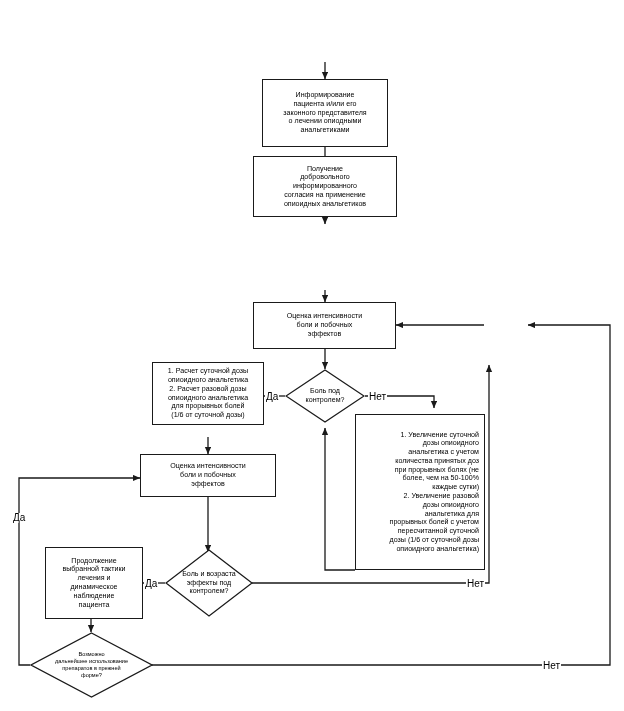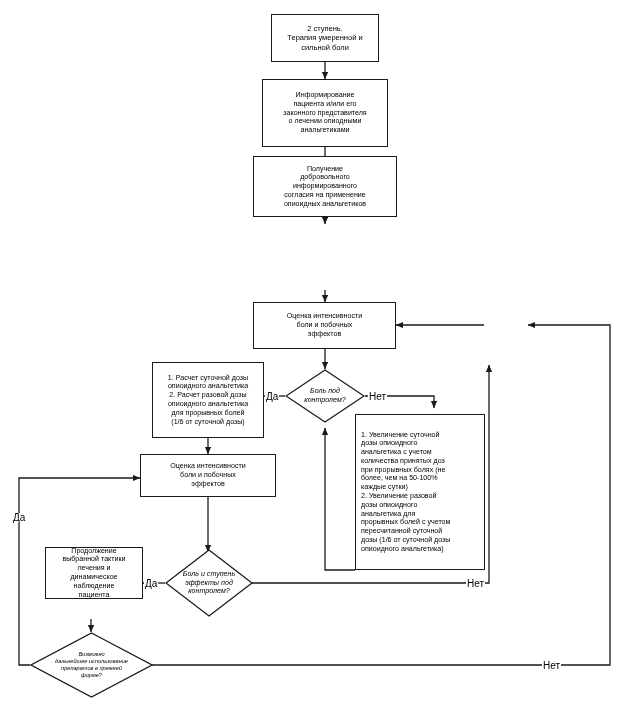--- a/index.html
+++ b/index.html
@@ -36,21 +36,21 @@
     color: #000000;
     z-index: 2;
   }
   .box {
     border: 1.4px solid #1a1a1a;
     background: #ffffff;
     padding: 3px 4px;
     line-height: 1.24;
   }
   .box.left-align {
-    text-align: left;
+    text-align: right;
     justify-content: flex-start;
     padding: 4px 5px;
   }
   .box .txt { width: 100%; }
   .diamond-wrap {
     position: absolute;
     z-index: 2;
   }
   .diamond-wrap svg {
     position: absolute;
@@ -63,21 +63,20 @@
     top: 0;
     width: 100%;
     height: 100%;
     display: flex;
     align-items: center;
     justify-content: center;
     text-align: center;
     line-height: 1.22;
     color: #000;
     padding: 0 6px;
-    font-style: italic;
   }
   .edge-label {
     position: absolute;
     background: #ffffff;
     color: #000000;
     font-size: 10px;
     line-height: 1;
     padding: 0 1px;
     z-index: 3;
     white-space: nowrap;
@@ -126,25 +125,20 @@
       <path d="M484,325 L396,325" marker-end="url(#arrow)"></path>
 
       <line x1="91" y1="619" x2="91" y2="632" marker-end="url(#arrow)"></line>
 
       <path d="M30,665 L19,665 L19,478 L140,478" marker-end="url(#arrow)"></path>
 
       <path d="M152,665 L610,665 L610,325 L528,325" marker-end="url(#arrow)"></path>
     </g>
   </svg>
 
-  <div class="node box fs75" style="left:271px; top:14px; width:108px; height:48px;">
-    <span class="txt" style="white-space:pre-line;">2 ступень.
-Терапия умеренной и
-сильной боли</span>
-  </div>
 
   <div class="node box fs7" style="left:262px; top:79px; width:126px; height:68px;">
     <span class="txt" style="white-space:pre-line;">Информирование
 пациента и/или его
 законного представителя
 о лечении опиодными
 анальгетиками</span>
   </div>
 
   <div class="node box fs7" style="left:253px; top:156px; width:144px; height:61px;align-items:center;">
@@ -156,21 +150,21 @@
   </div>
 
 
   <div class="node box fs7" style="left:253px; top:302px; width:143px; height:47px;">
     <span class="txt" style="white-space:pre-line;">Оценка интенсивности
 боли и побочных
 эффектов</span>
   </div>
 
 
-  <div class="node box fs7" style="left:152px; top:362px; width:112px; height:76px;">
+  <div class="node box fs7" style="left:152px; top:362px; width:112px; height:63px;">
     <span class="txt" style="white-space:pre-line;">1. Расчет суточной дозы
 опиоидного анальгетика
 2. Расчет разовой дозы
 опиоидного анальгетика
 для прорывных болей
 (1/6 от суточной дозы)</span>
   </div>
 
   <div class="diamond-wrap" style="left:285px; top:369px; width:80px; height:54px;">
     <svg width="80" height="54" viewBox="0 0 80 54">
@@ -196,34 +190,34 @@
 дозы (1/6 от суточной дозы
 опиоидного анальгетика)</span>
   </div>
 
   <div class="node box fs7" style="left:140px; top:454px; width:136px; height:43px;">
     <span class="txt" style="white-space:pre-line;">Оценка интенсивности
 боли и побочных
 эффектов</span>
   </div>
 
-  <div class="node box fs7" style="left:45px; top:547px; width:98px; height:52px;">
+  <div class="node box fs7" style="left:45px; top:547px; width:98px; height:72px;">
     <span class="txt" style="white-space:pre-line;">Продолжение
 выбранной тактики
 лечения и
 динамическое
 наблюдение
 пациента</span>
   </div>
 
   <div class="diamond-wrap" style="left:165px; top:549px; width:88px; height:68px;">
     <svg width="88" height="68" viewBox="0 0 88 68">
       <polygon points="44,1 87,34 44,67 1,34" fill="#ffffff" stroke="#1a1a1a" stroke-width="1.3"></polygon>
     </svg>
-    <div class="diamond-label fs7" style="white-space:pre-line;">Боль и ступень
+    <div class="diamond-label fs7" style="white-space:pre-line;">Боль и возраста
 эффекты под
 контролем?</div>
   </div>
 
   <div class="diamond-wrap" style="left:30px; top:632px; width:123px; height:66px;">
     <svg width="123" height="66" viewBox="0 0 123 66">
       <polygon points="61.5,1 122,33 61.5,65 1,33" fill="#ffffff" stroke="#1a1a1a" stroke-width="1.3"></polygon>
     </svg>
     <div class="diamond-label fs55" style="white-space:pre-line;">Возможно
 дальнейшее использование

